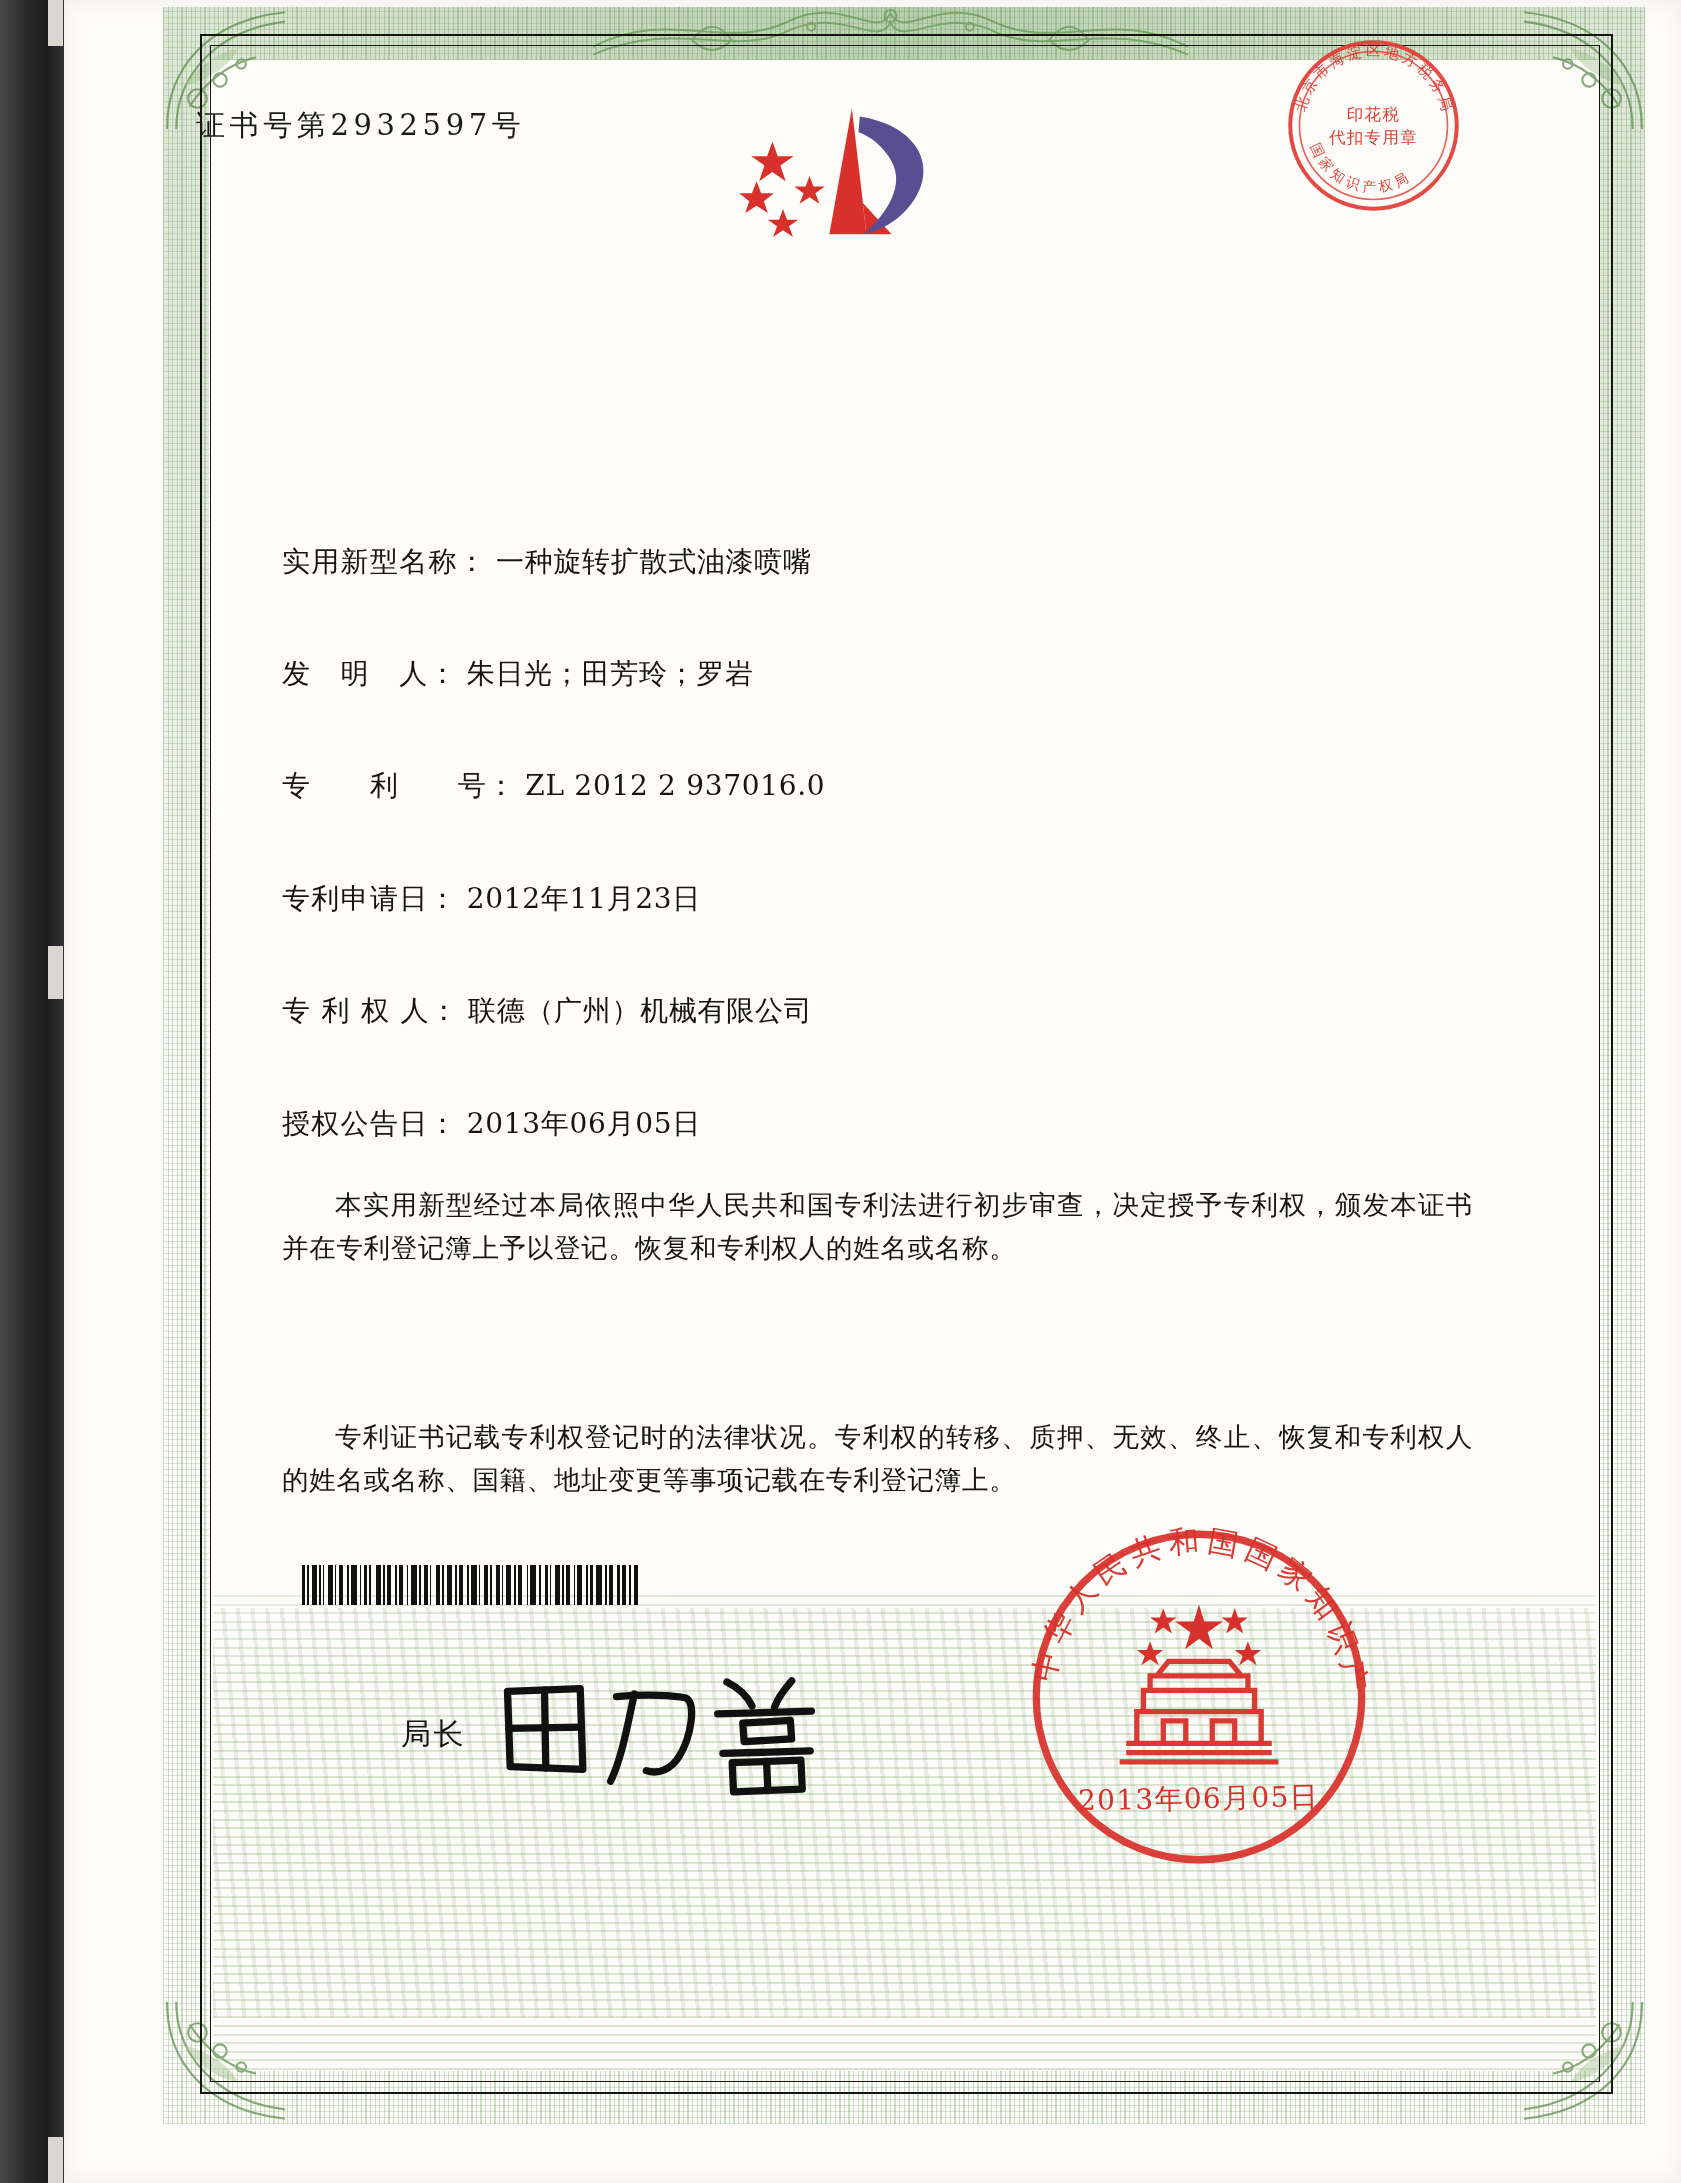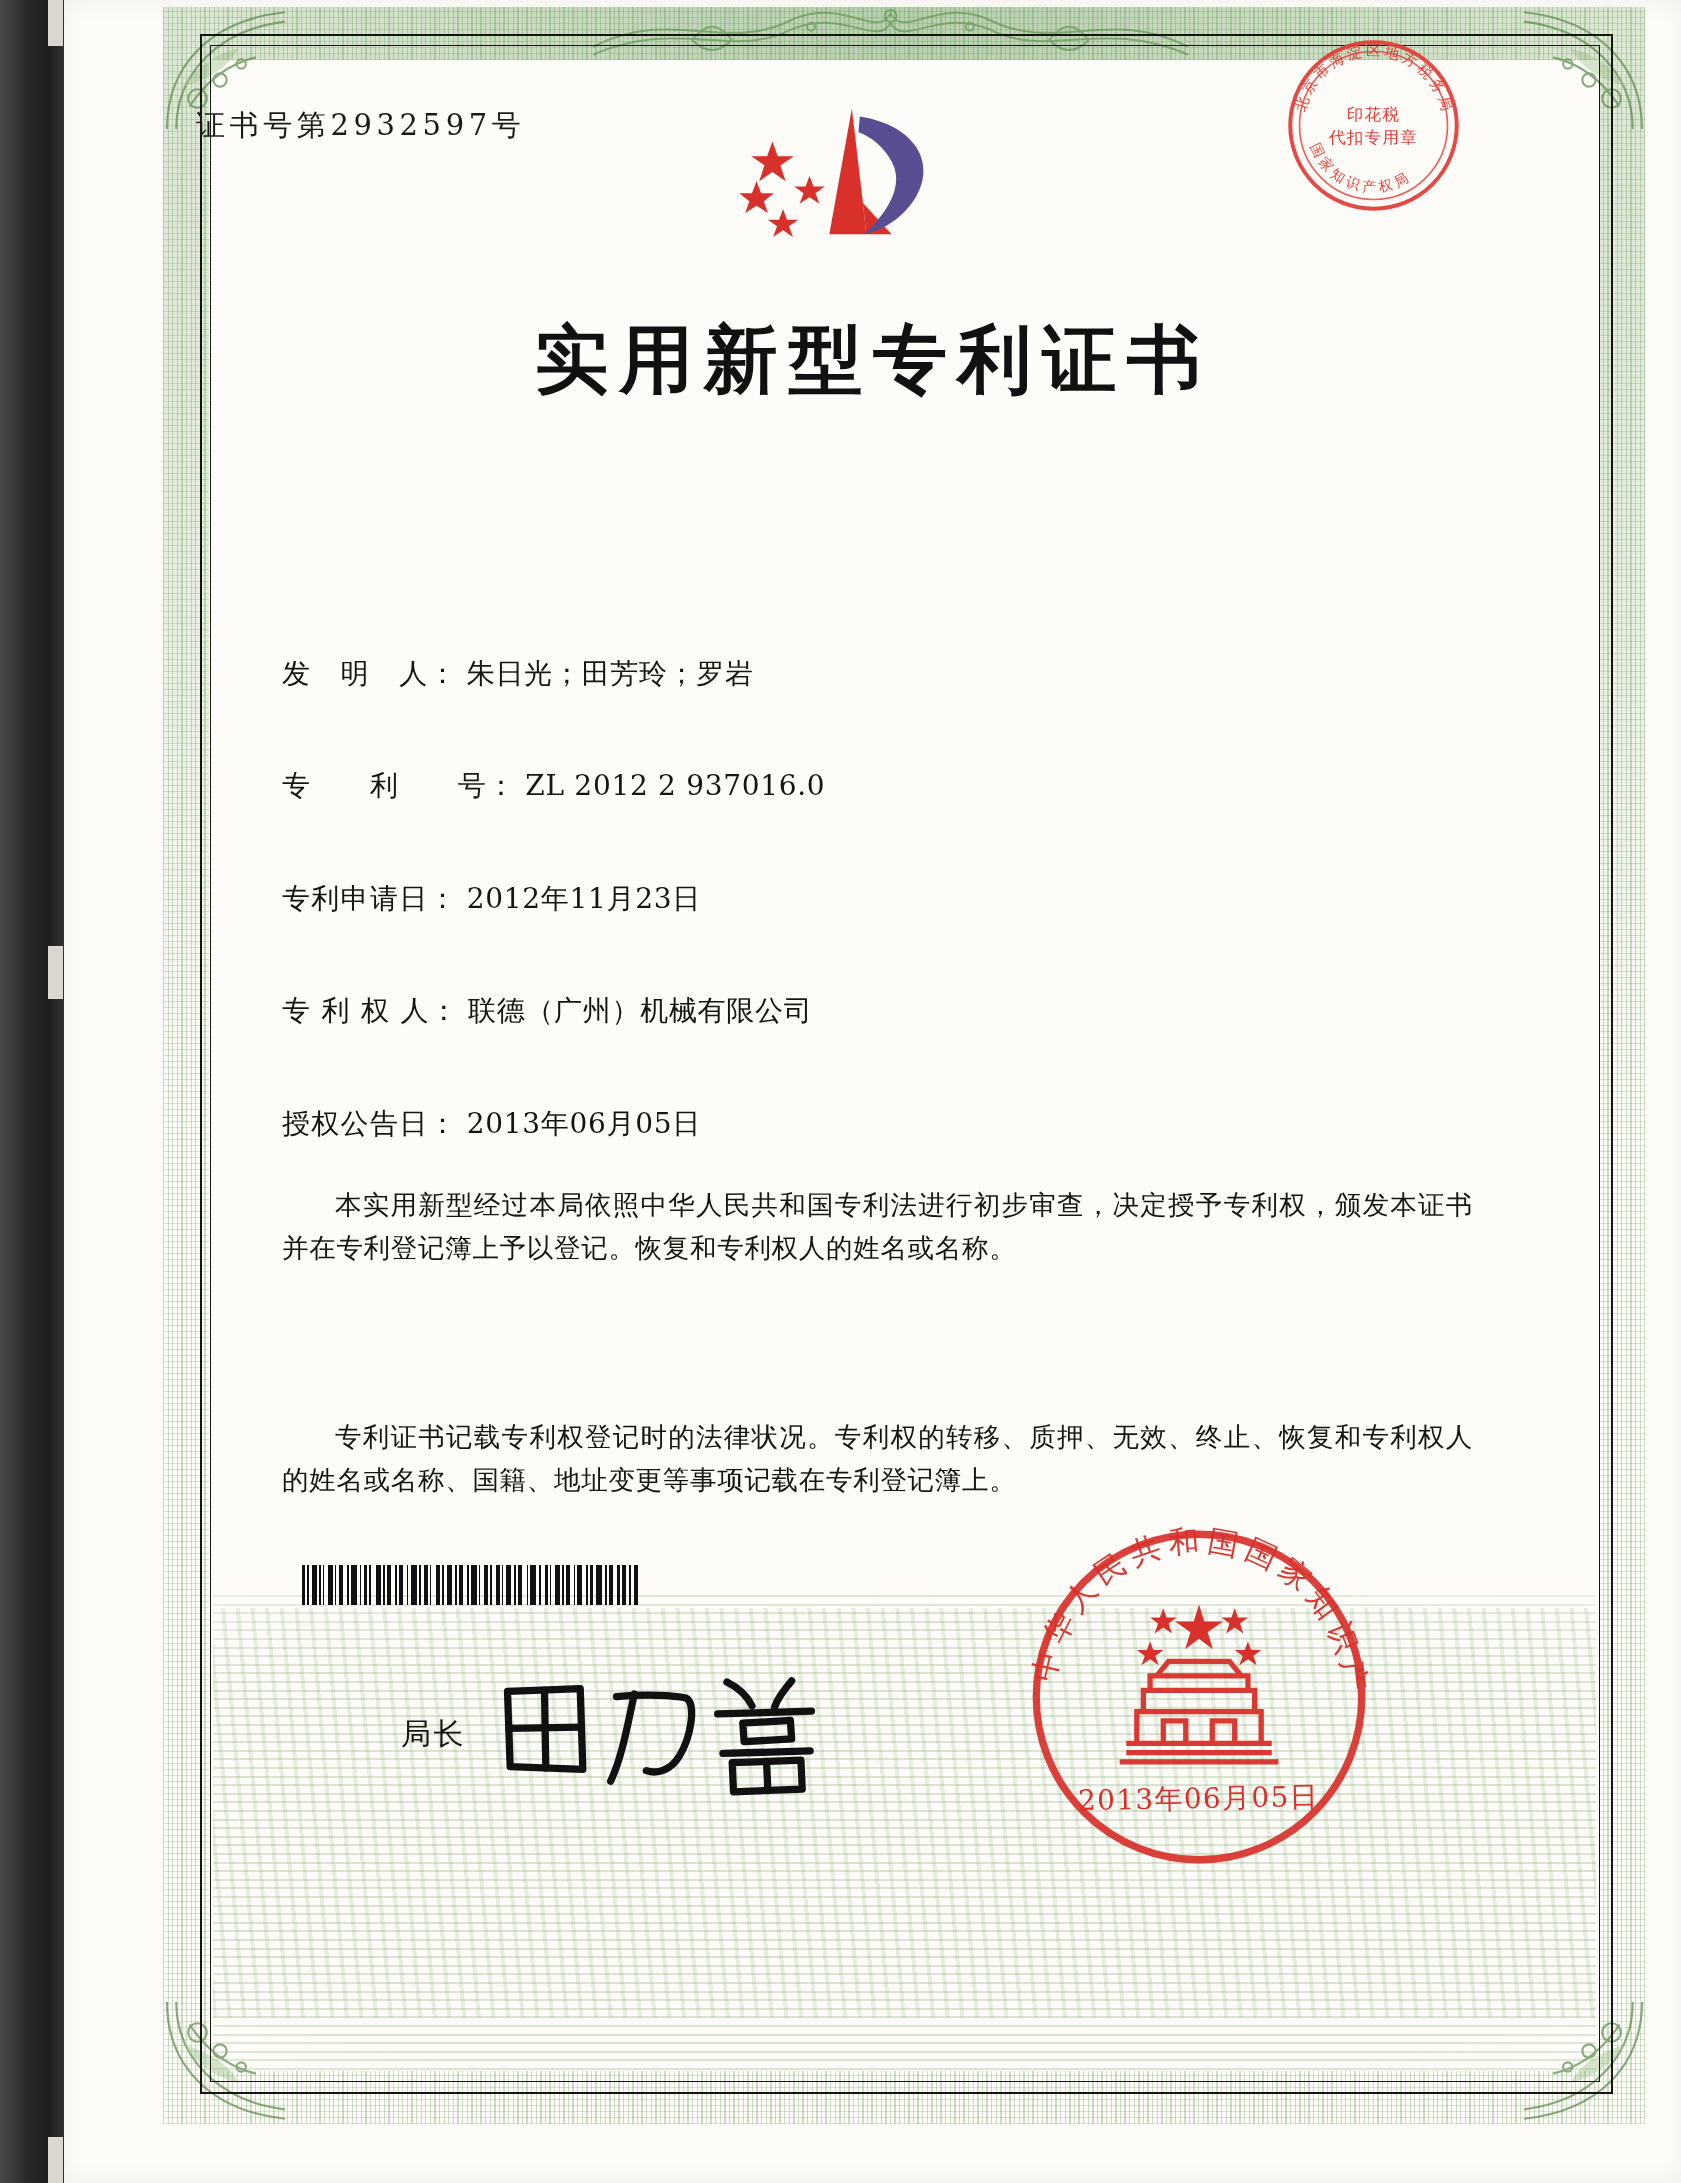--- a/index.html
+++ b/index.html
@@ -379,22 +379,25 @@
           <textPath href="#tsArcTop" startOffset="6%">北京市海淀区地方税务局</textPath>
         </text>
         <text font-size="21" fill="#e23b33" letter-spacing="6" font-family="'DejaVu Serif',serif" opacity="0.95">
           <textPath href="#tsArcBot" startOffset="10%">国家知识产权局</textPath>
         </text>
         <text x="140" y="132" text-anchor="middle" font-size="25" fill="#e23b33" font-family="'DejaVu Serif',serif" letter-spacing="2">印花税</text>
         <text x="140" y="166" text-anchor="middle" font-size="25" fill="#e23b33" font-family="'DejaVu Serif',serif" letter-spacing="2">代扣专用章</text>
       </svg>
     </div>
 
-    <div id="doc-title">实用新型专利证书</div>
-
+
+    <div class="field" id="f-name">
+      <span class="lbl">实用新型名称：</span>
+      <span class="val">一种旋转扩散式油漆喷嘴</span>
+    </div>
     <div class="field" id="f-inv">
       <span class="lbl spaced3">发　明　人：</span>
       <span class="val">朱日光；田芳玲；罗岩</span>
     </div>
     <div class="field" id="f-patno">
       <span class="lbl spaced2">专　　利　　号：</span>
       <span class="val">ZL 2012 2 937016.0</span>
     </div>
     <div class="field" id="f-appdate">
       <span class="lbl">专利申请日：</span>

